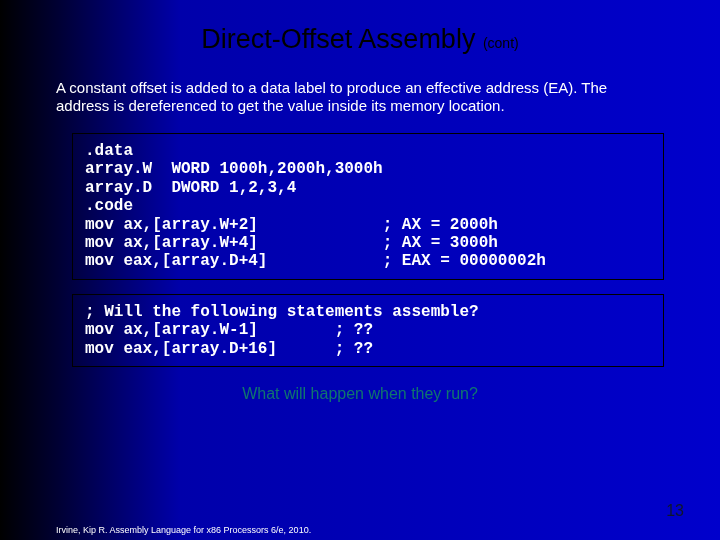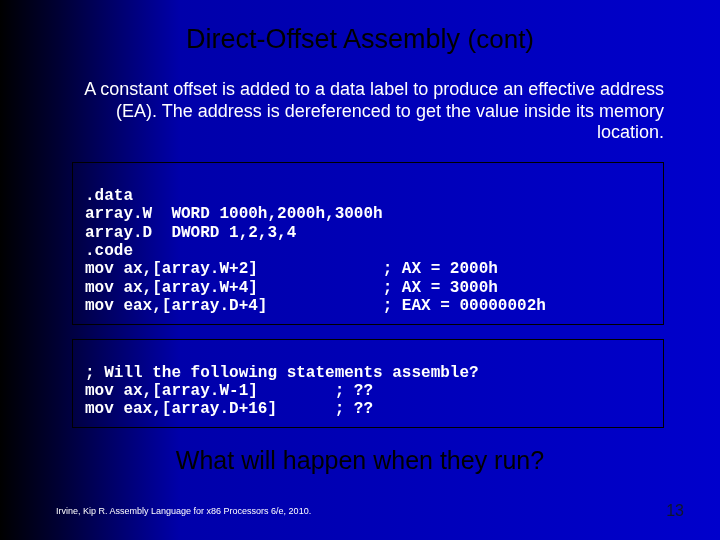--- a/index.html
+++ b/index.html
@@ -11,49 +11,48 @@
     position: relative;
   }
   .title {
     color: #000000;
     font-size: 27px;
     font-weight: 400;
     text-align: center;
     padding-top: 24px;
     padding-bottom: 18px;
   }
-  .title .cont { font-size: 26px; }
+  .title .cont { font-size: 14px; }
   .body-text {
     color: #ffffff;
-    font-size: 18px;
+    font-size: 15px;
     line-height: 1.2;
-    padding: 6px 56px 14px 56px;
-    text-align: right;
+    padding: 6px 76px 14px 56px;
   }
   .code-block {
     margin: 4px 56px 14px 72px;
     border: 1px solid #000000;
-    padding: 24px 12px 8px 12px;
+    padding: 8px 12px 8px 12px;
     font-family: "Courier New", Courier, monospace;
     font-size: 16px;
     font-weight: bold;
     color: #ffffff;
     white-space: pre;
     line-height: 1.15;
   }
   .question {
-    color: #000000;
-    font-size: 25px;
+    color: #0f766e;
+    font-size: 16px;
     text-align: center;
     padding-top: 4px;
   }
   .footer {
     position: absolute;
     left: 56px;
-    bottom: 24px;
+    bottom: 5px;
     font-size: 9px;
     color: #ffffff;
   }
   .page-num {
     position: absolute;
     right: 36px;
     bottom: 20px;
     font-size: 16px;
     color: #0f172a;
     margin-left: 16px;

